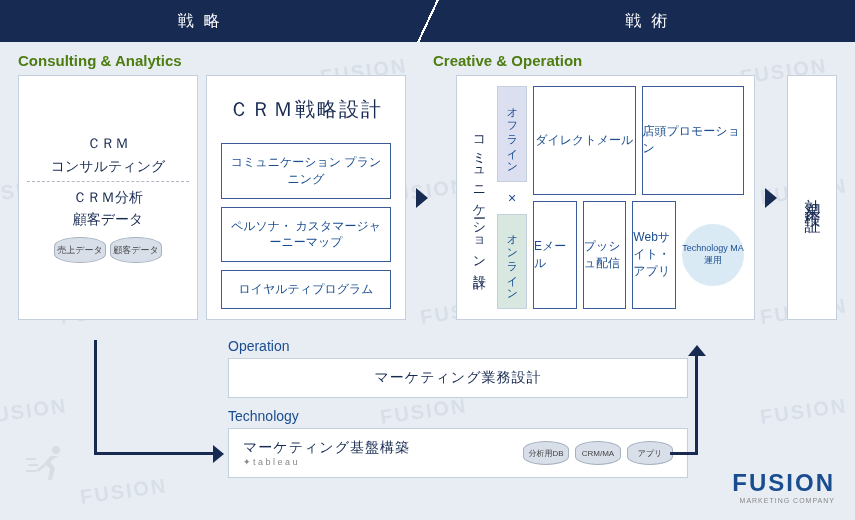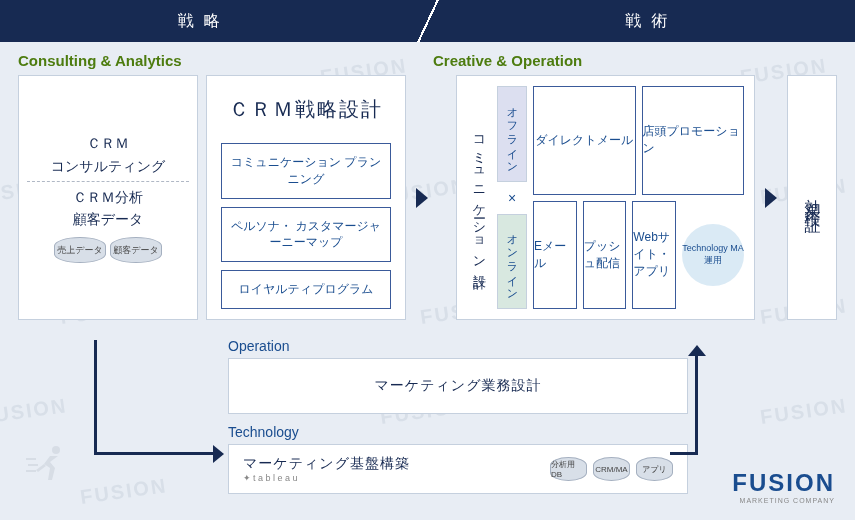--- a/index.html
+++ b/index.html
@@ -37,21 +37,21 @@
 .channel{border:1px solid #3a5a9a;color:#1a4d8f;font-size:12px;display:flex;align-items:center;justify-content:center;flex:1;background:#fff}
 .sf-circle{width:62px;height:62px;background:#daeaf5;border-radius:50%;font-size:9px;color:#1a4d8f;display:flex;align-items:center;justify-content:center;text-align:center;line-height:1.3;align-self:center}
 .verify-box{height:245px;display:flex;align-items:center;justify-content:center}
 .verify-text{writing-mode:vertical-rl;text-orientation:upright;font-size:16px;color:#172a52;letter-spacing:6px}
 .arrow-r{width:0;height:0;border-top:10px solid transparent;border-bottom:10px solid transparent;border-left:12px solid #172a52;align-self:center;margin:0 2px}
 .bottom-area{margin-left:210px;width:460px}
 .bot-title{color:#1a4d8f;font-size:14px;margin-bottom:4px}
 .bot-box{background:#fff;border:1px solid #c5d0de;padding:10px 14px;color:#172a52;font-size:14px;display:flex;align-items:center;gap:14px;margin-bottom:10px}
 .bot-box .main-text{letter-spacing:1px}
 .small-cyls{display:flex;gap:6px;margin-left:auto}
-.small-cyl{width:37px;height:24px;background:#d8dfe8;border:1px solid #a5b0c0;border-radius:50%/35%;font-size:8px;display:flex;align-items:center;justify-content:center;color:#444}
+.small-cyl{width:46px;height:24px;background:#d8dfe8;border:1px solid #a5b0c0;border-radius:50%/35%;font-size:8px;display:flex;align-items:center;justify-content:center;color:#444}
 .tableau{font-size:9px;color:#888}
 .flow-arrow{position:absolute;z-index:1}
 .arrow-down-left{left:94px;top:340px;width:3px;height:115px;background:#172a52}
 .arrow-right-1{left:94px;top:452px;width:120px;height:3px;background:#172a52}
 .arrow-right-1::after{content:"";position:absolute;right:-10px;top:-7px;border-top:9px solid transparent;border-bottom:9px solid transparent;border-left:11px solid #172a52}
 .arrow-up-right{left:695px;top:355px;width:3px;height:100px;background:#172a52}
 .arrow-up-right::before{content:"";position:absolute;top:-10px;left:-7px;border-left:9px solid transparent;border-right:9px solid transparent;border-bottom:11px solid #172a52}
 .arrow-right-2{left:670px;top:452px;width:28px;height:3px;background:#172a52}
 .runner-icon{position:absolute;left:22px;top:440px;z-index:1;opacity:.35}
 .logo{position:absolute;right:20px;bottom:16px;z-index:2;color:#1a4d8f;text-align:right}
@@ -151,21 +151,21 @@
     <div class="col-verify">
       <div class="white-box verify-box">
         <div class="verify-text">効果検証</div>
       </div>
     </div>
   </div>
 
   <div class="bottom-area">
     <div class="bot-title">Operation</div>
     <div class="bot-box">
-      <span class="main-text" style="margin:8px auto">マーケティング業務設計</span>
+      <span class="main-text" style="margin:0 auto">マーケティング業務設計</span>
     </div>
     <div class="bot-title">Technology</div>
     <div class="bot-box">
       <div>
         <div class="main-text">マーケティング基盤構築</div>
         <div class="tableau">✦ t a b l e a u</div>
       </div>
       <div class="small-cyls">
         <div class="small-cyl">分析用DB</div>
         <div class="small-cyl">CRM/MA</div>

